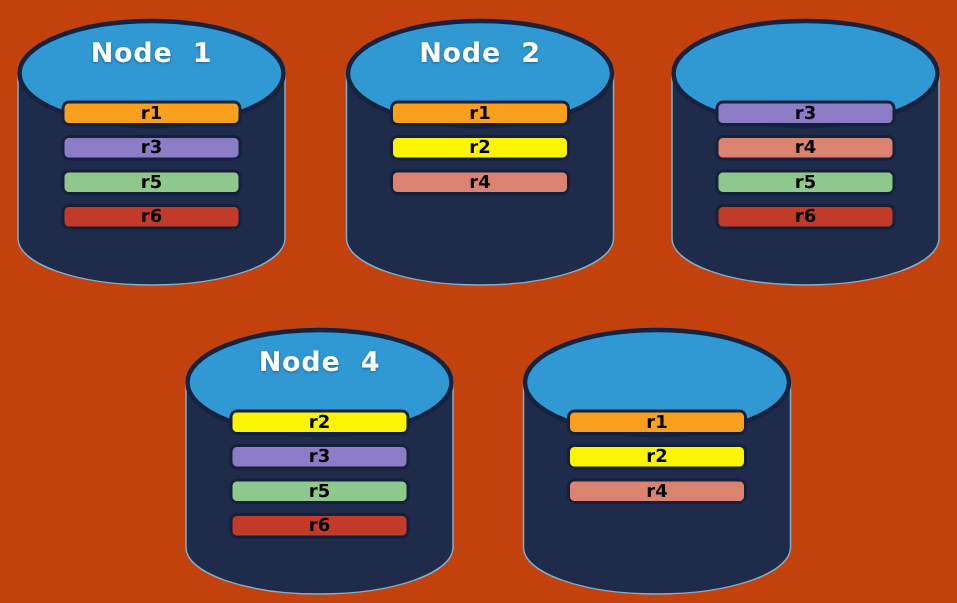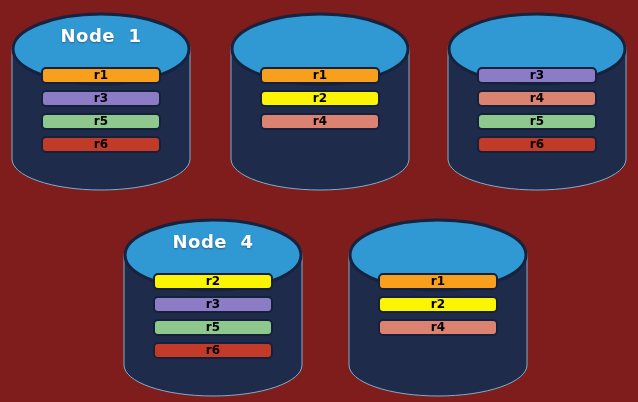--- a/index.html
+++ b/index.html
@@ -63,21 +63,21 @@
     font-size: 12px;
     font-weight: bold;
     line-height: 13px;
     white-space: pre;
     user-select: none;
   }
 </style>
 </head>
 <body>
 
-<div id="canvas" style="width: 638px; height: 402px; background: #7f1d1d;">
+<div id="canvas" style="width: 638px; height: 402px; background: #c2410c;">
     <div class="node" style="left: 10px; top: 5px;">
     <svg class="cyl" viewBox="0 0 182 188" aria-hidden="true">
       <path class="cyl-body" d="M 2 44 L 2 154 A 89 31 0 0 0 180 154 L 180 44 A 89 34 0 0 0 2 44 Z" stroke-width="1" fill="#1F2B4B" stroke="#7FAECB"></path>
       <ellipse class="cyl-top" cx="91" cy="44" rx="88" ry="35" stroke-width="3" fill="#3099D4" stroke="#16223E"></ellipse>
     </svg>
     <div class="node-title" style="color: rgb(255, 255, 255);">Node  1</div>
     <div class="bars">
         <div class="bar" style="background: rgb(248, 160, 29); border-color: rgb(21, 33, 59);">
     <span class="bar-label" style="color: rgb(0, 0, 0);">r1</span>
   </div>
@@ -90,20 +90,21 @@
         <div class="bar" style="background: rgb(194, 58, 40); border-color: rgb(21, 33, 59);">
     <span class="bar-label" style="color: rgb(0, 0, 0);">r6</span>
   </div>
       </div>
   </div>
     <div class="node" style="left: 229px; top: 5px;">
     <svg class="cyl" viewBox="0 0 182 188" aria-hidden="true">
       <path class="cyl-body" d="M 2 44 L 2 154 A 89 31 0 0 0 180 154 L 180 44 A 89 34 0 0 0 2 44 Z" stroke-width="1" fill="#1F2B4B" stroke="#7FAECB"></path>
       <ellipse class="cyl-top" cx="91" cy="44" rx="88" ry="35" stroke-width="3" fill="#3099D4" stroke="#16223E"></ellipse>
     </svg>
+    <div class="node-title" style="color: rgb(255, 255, 255);">Node  2</div>
     <div class="bars">
         <div class="bar" style="background: rgb(248, 160, 29); border-color: rgb(21, 33, 59);">
     <span class="bar-label" style="color: rgb(0, 0, 0);">r1</span>
   </div>
         <div class="bar" style="background: rgb(251, 244, 2); border-color: rgb(21, 33, 59);">
     <span class="bar-label" style="color: rgb(0, 0, 0);">r2</span>
   </div>
         <div class="bar" style="background: rgb(220, 130, 112); border-color: rgb(21, 33, 59);">
     <span class="bar-label" style="color: rgb(0, 0, 0);">r4</span>
   </div>

